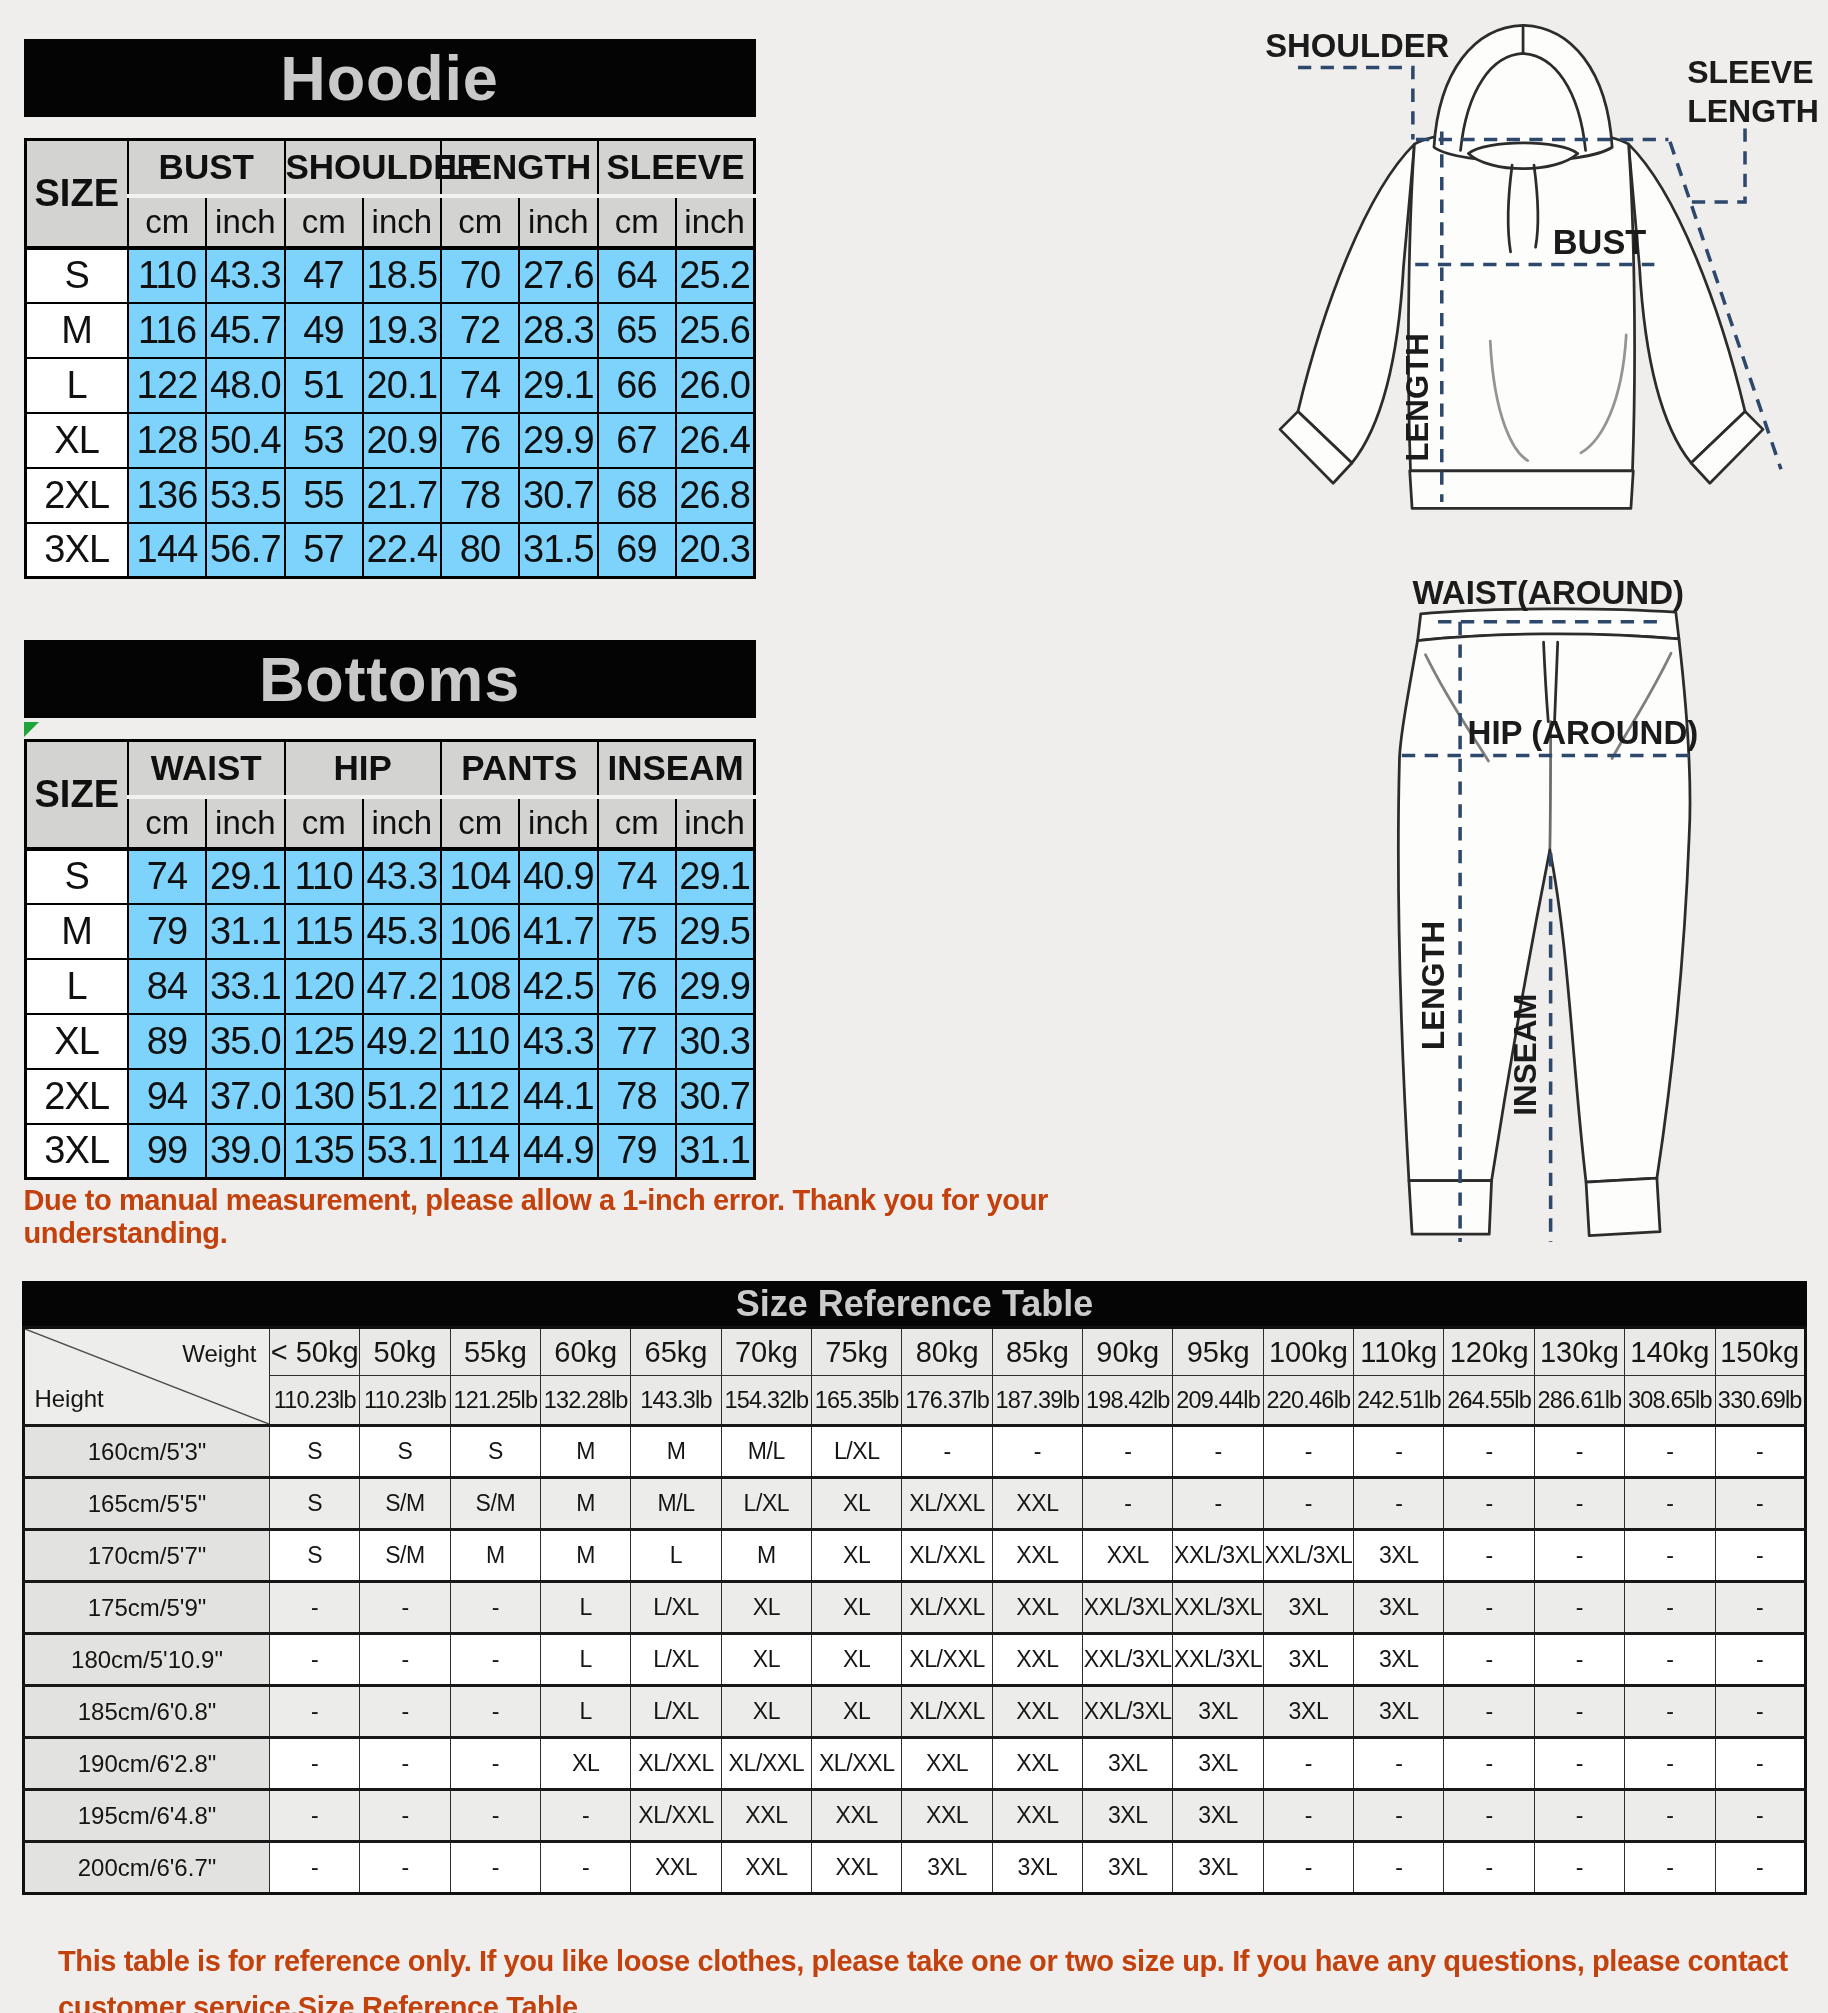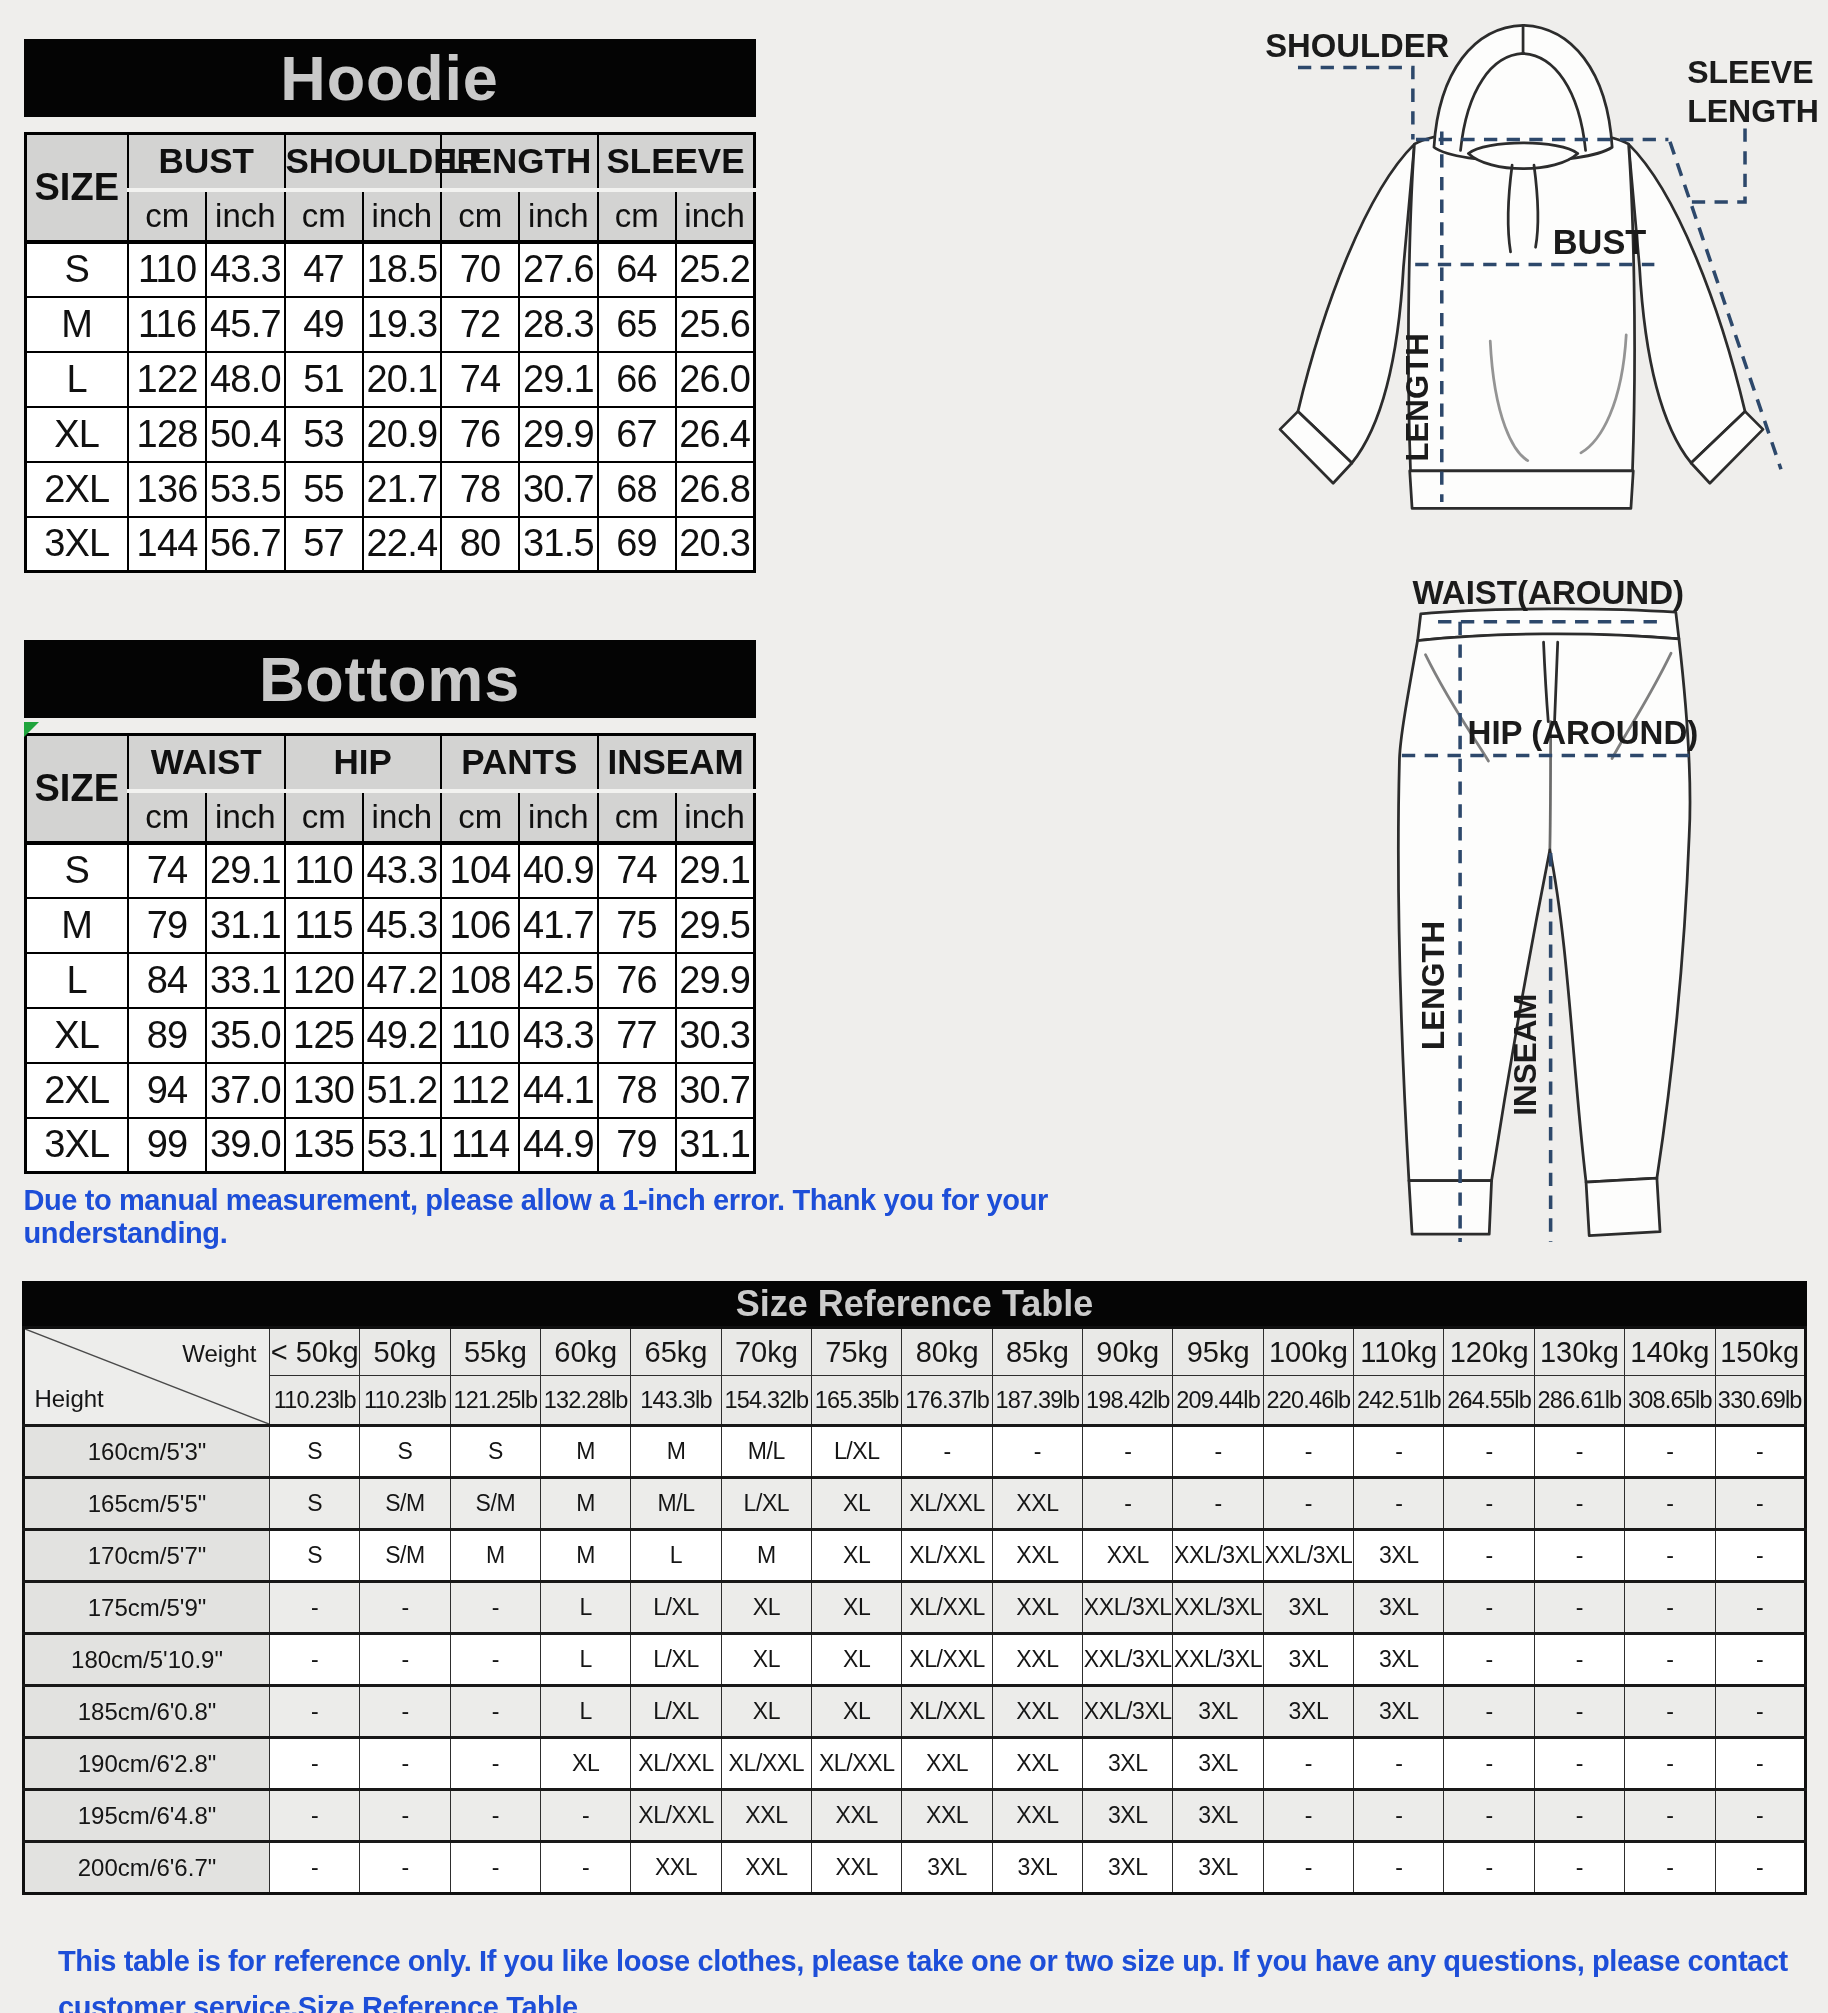--- a/index.html
+++ b/index.html
@@ -4,38 +4,38 @@
 <style>
   *{margin:0;padding:0;box-sizing:border-box}
   html,body{width:1829px;height:2013px}
   body{background:#efeeec;font-family:"Liberation Sans",sans-serif;position:relative;overflow:hidden}
   .page{position:absolute;inset:0}
 
   
   .mt-section{position:absolute;width:732px}
   .mt-title{height:78px;background:#040404;color:#c9c9c9;font-size:63px;font-weight:bold;
             display:flex;align-items:center;justify-content:center;letter-spacing:0.8px}
-  table.mtable{width:100%;border-collapse:collapse;table-layout:fixed;background:#ffffff;
-               border:3.1px solid #000;margin-top:15px}
+  table.mtable{width:100%;border-collapse:collapse;table-layout:fixed;background:#7dd3fc;
+               border:3.1px solid #000;margin-top:21px}
   .mtable th,.mtable td{border:2.3px solid #000;text-align:center;vertical-align:middle;color:#101010}
   .mtable .grp{height:56px;background:#d3d3d2;font-size:35px;font-weight:bold;border-bottom:4.7px solid #f2f2f0}
   .mtable .unit{height:52px;background:#d3d3d2;font-size:33px;font-weight:normal;border-bottom:4.7px solid #000}
   .mtable .size-h{background:#d3d3d2;font-size:38px;font-weight:bold;border-bottom:4.7px solid #000}
   .mtable tbody th{height:55px;font-size:38px;font-weight:normal;background:#fff;letter-spacing:-0.8px}
   .mtable tbody td{font-size:38px;letter-spacing:-0.8px}
   .corner-flag{position:absolute;left:0;top:82px;width:0;height:0;
                border-top:15.6px solid #1fa43c;border-right:15.6px solid transparent;z-index:2}
 
   
   .fig{position:absolute}
   .fig svg{width:100%;height:100%;display:block}
   .fig text{font-family:"Liberation Sans",sans-serif;font-weight:bold;fill:#1b1b1b}
 
   
-  .note{position:absolute;font-weight:bold;color:#1d4ed8;font-size:29px;letter-spacing:-0.4px}
+  .note{position:absolute;font-weight:bold;color:#c2410c;font-size:29px;letter-spacing:-0.4px}
   #note-measure{left:23.5px;top:1184px;width:1158px}
   #note-footer{left:58px;top:1938px;width:1732px;line-height:1.6}
 
   
   .ref-section{position:absolute;left:22px;top:1281px;width:1785px}
   .ref-title{height:45px;background:#050505;color:#cbcbcb;font-weight:bold;font-size:36px;
              display:flex;align-items:center;justify-content:center}
   table.ref{width:100%;border-collapse:collapse;table-layout:fixed;background:#fff;border:3.1px solid #101010}
   .ref th,.ref td{border:1.6px solid #2e2e2e;text-align:center;vertical-align:middle;color:#151515;overflow:hidden}
   .ref thead th{background:#e9e9e7;font-weight:normal}

